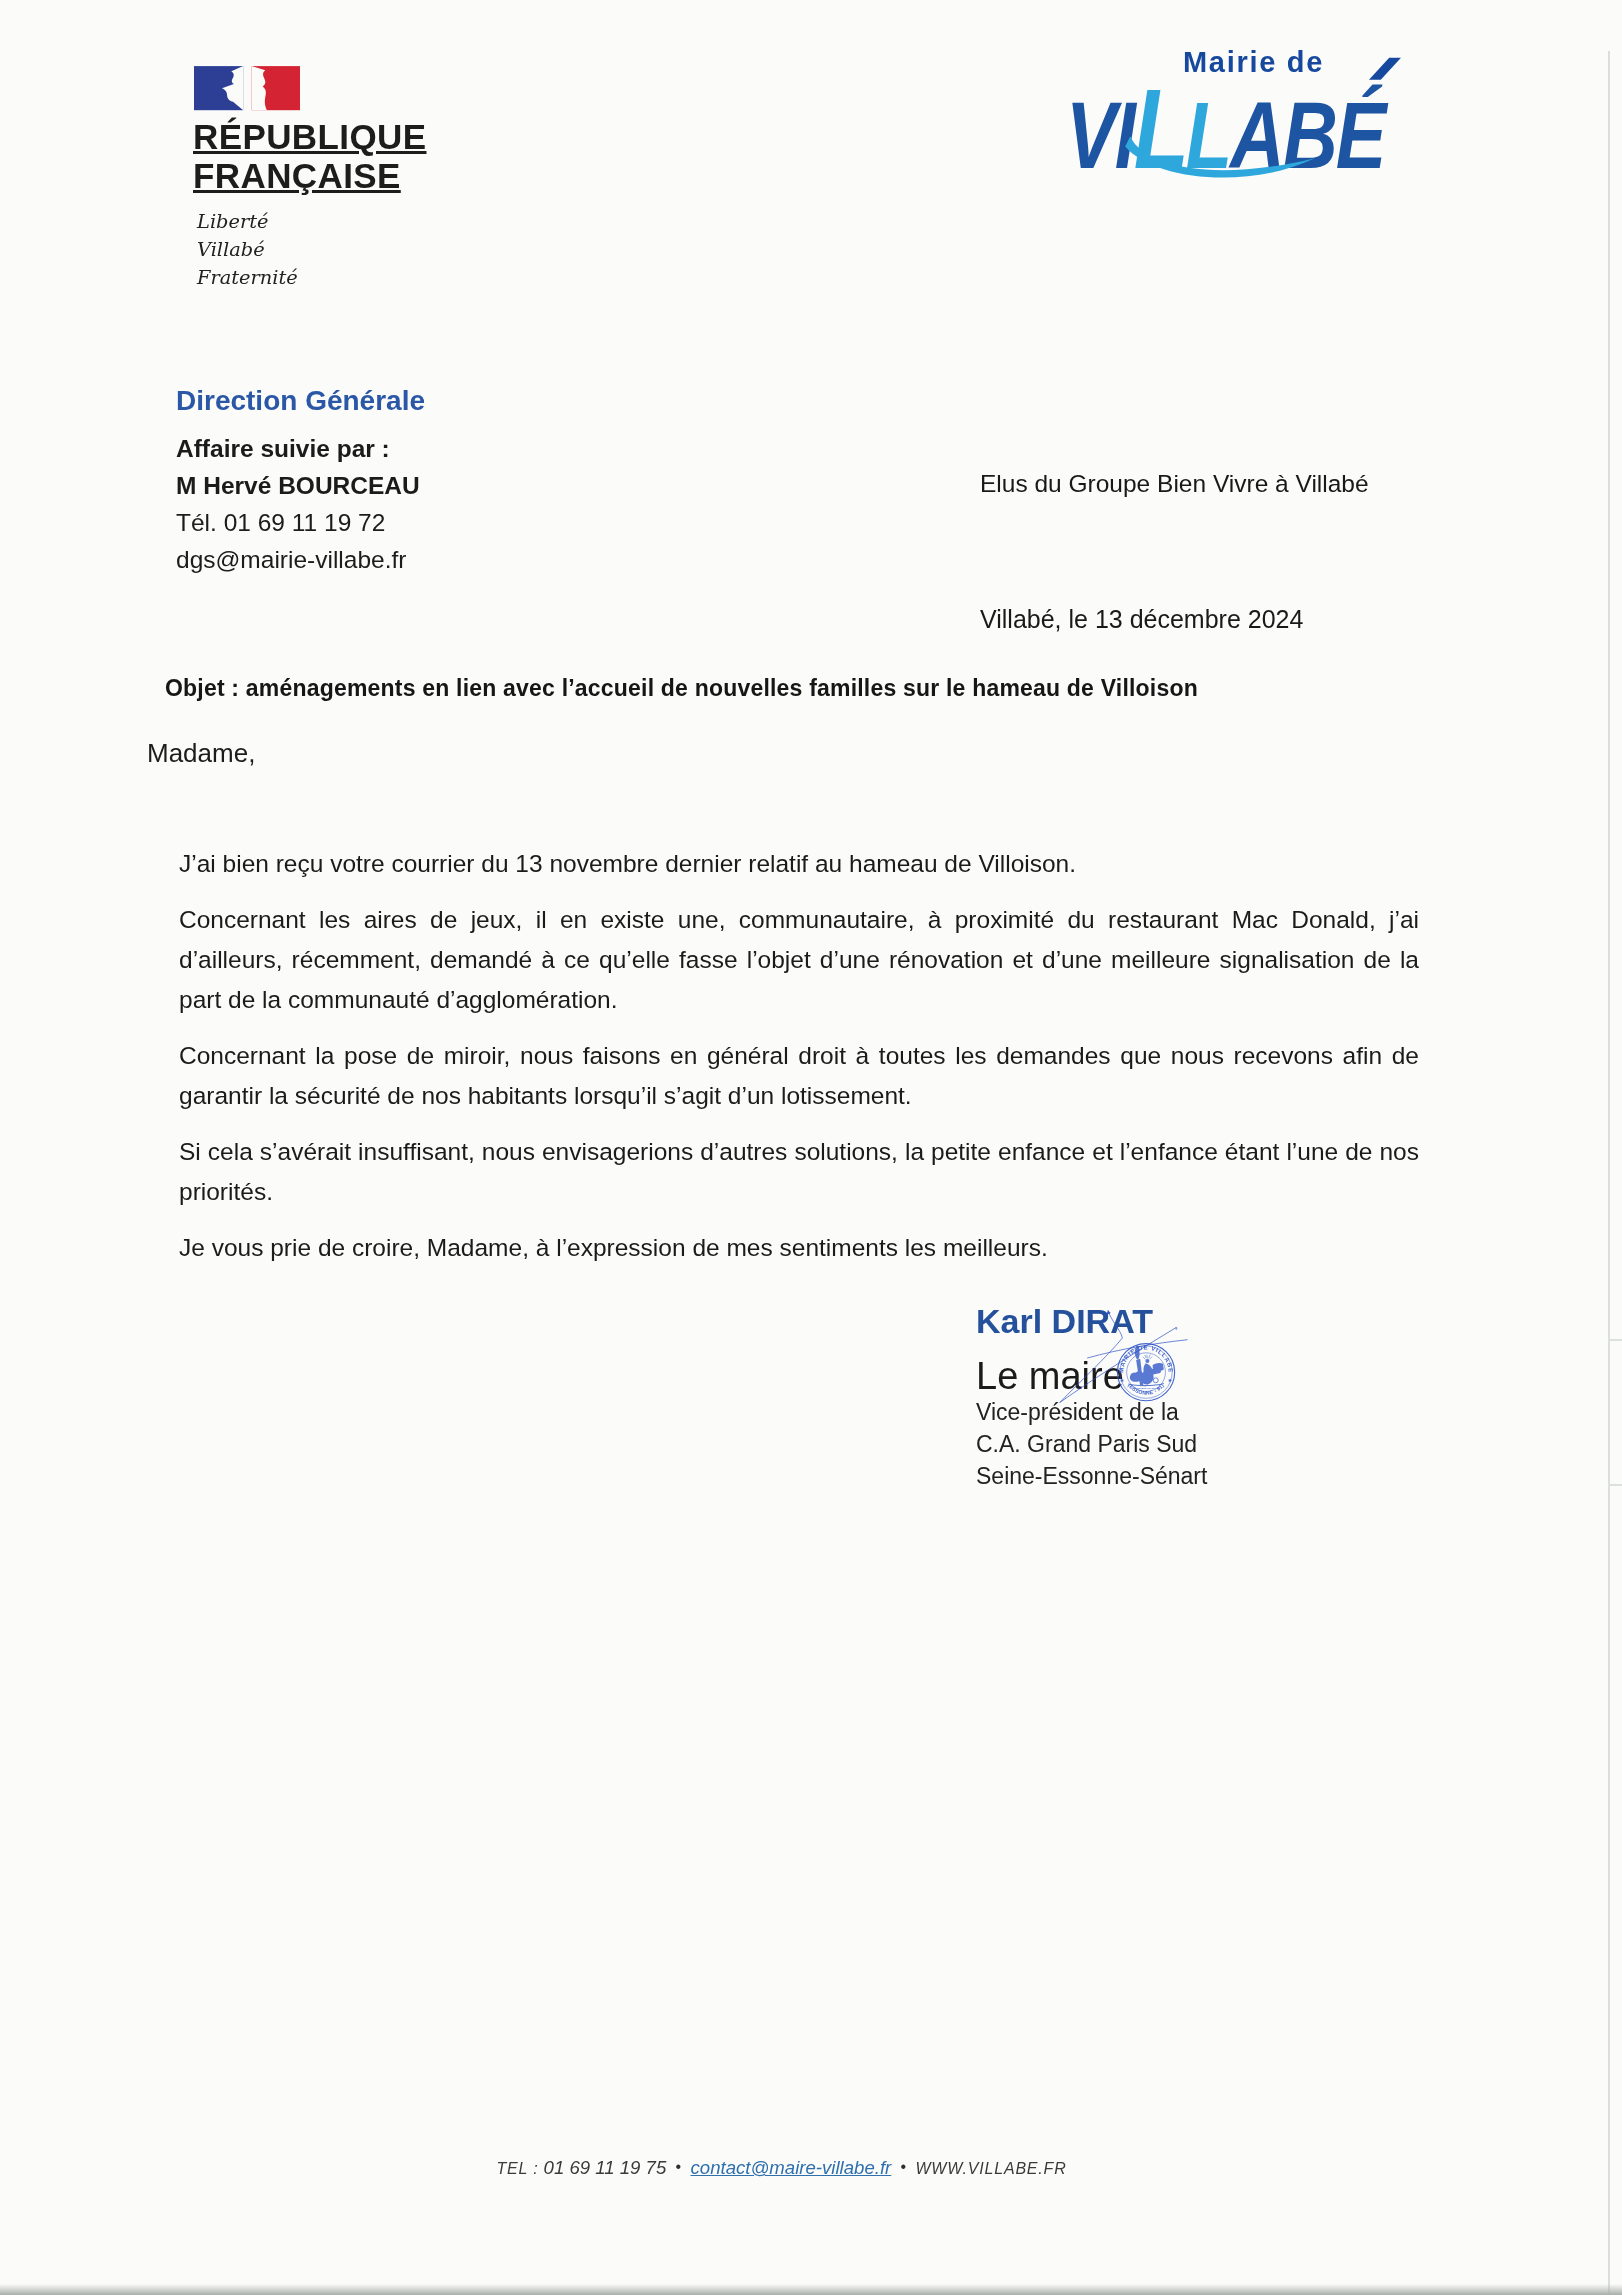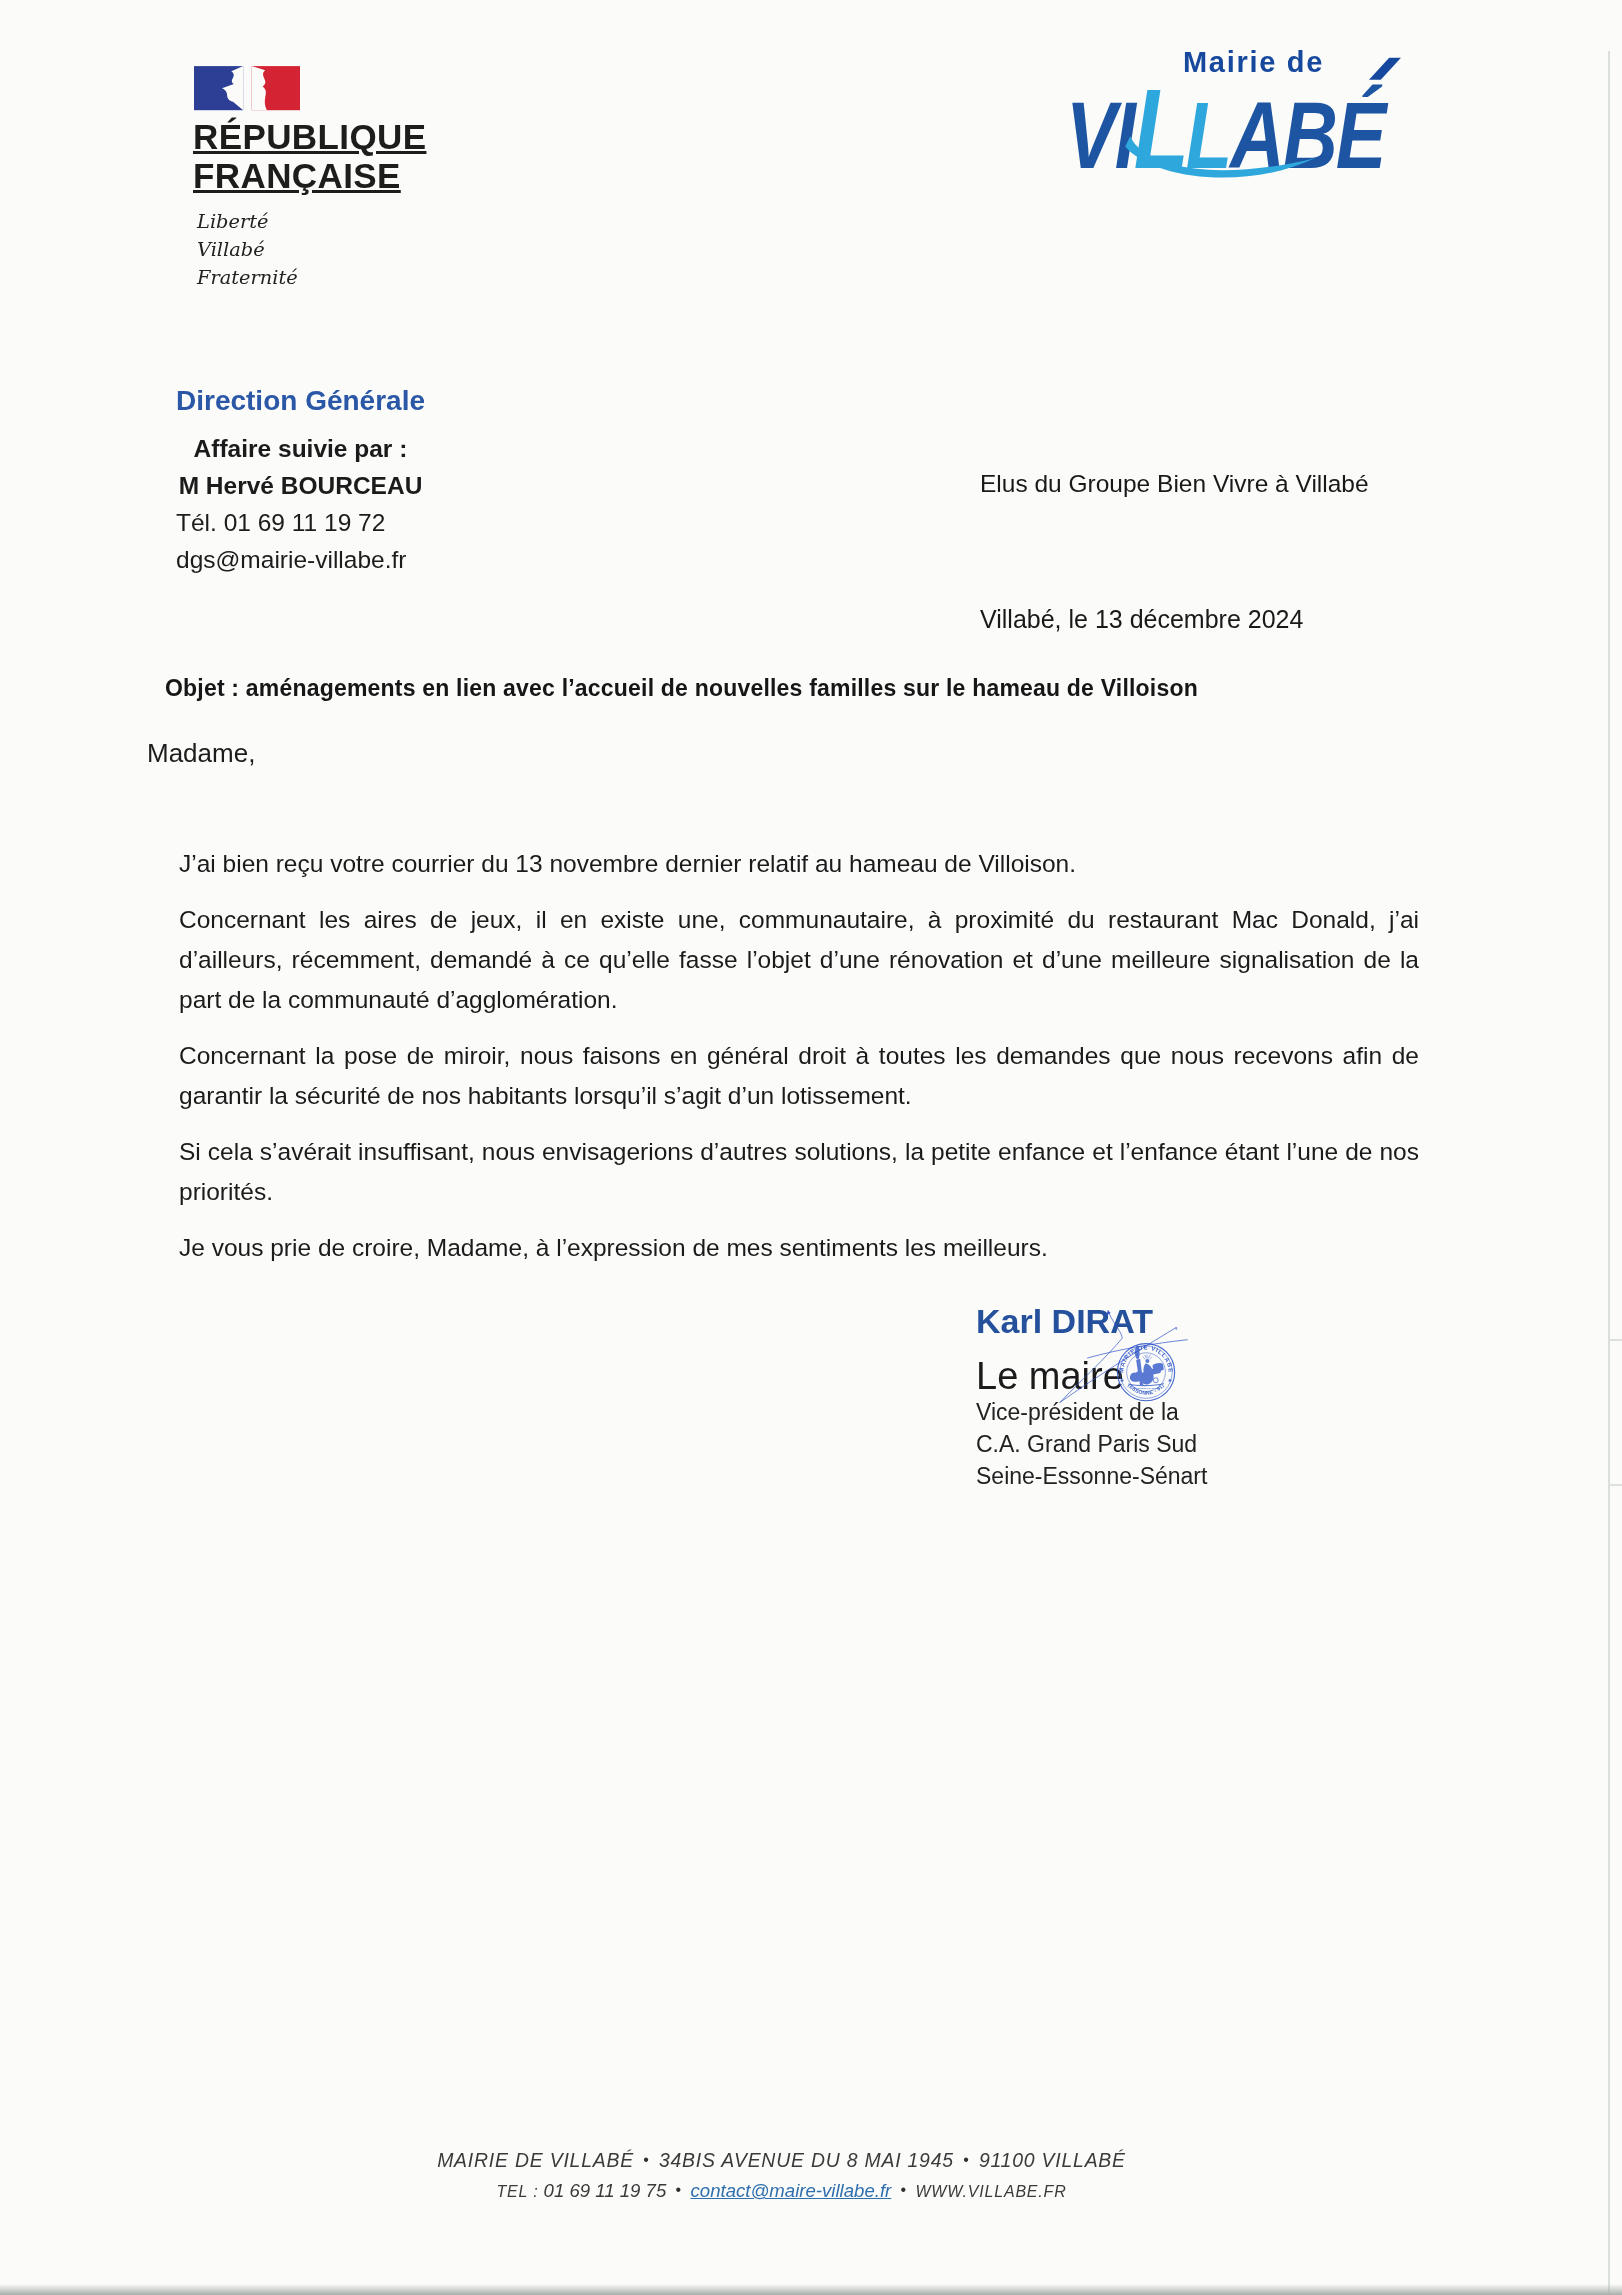--- a/index.html
+++ b/index.html
@@ -21,21 +21,21 @@
   
   .vb-prefix{left:1183px; top:46px; font-size:29px; font-weight:bold; letter-spacing:1.7px; color:#16489e;}
   .vb-word{left:1066px; top:73px; font-size:95px; font-weight:bold; font-style:italic;
            letter-spacing:-2.5px; transform:scaleX(.8); transform-origin:left top; line-height:1; white-space:nowrap;}
   .vb-dark{color:#1d55a3;} .vb-light{color:#2ea7dc;}
   .vb-ltall{font-size:113px; letter-spacing:-4.2px;}
 
   
   .sender{left:176px; top:385px; font-size:24.5px; line-height:37px;}
   .sender .service{font-size:28px; color:#2b57a7; line-height:32px; margin-bottom:12.7px; font-weight:600;}
-  .sender .b{font-weight:bold; color:#1b1b1b;text-align:center;}
+  .sender .b{font-weight:bold; color:#1b1b1b;}
 
   .recipient{left:980px; top:470px; font-size:24.5px; color:#191919;}
   .dateline{left:980px; top:605px; font-size:25px; color:#191919;text-align:center;}
 
   .subject{left:165px; top:675px; width:1242px; font-size:23px; font-weight:bold; color:#161616; letter-spacing:0.2px;}
   .salutation{left:147px; top:738px; font-size:26px;}
 
   .body-text{left:179px; top:844px; width:1240px; font-size:24.5px; line-height:40px;
              text-align:justify; color:#1b1b1b;}
   .body-text p{margin:0 0 16px 0;}
@@ -167,23 +167,20 @@
         <path d="M1334,1582 C1348,1628 1390,1668 1398,1704 C1330,1788 1205,1902 1121,1990"></path>
         <path d="M1334,1582 L1325,1604 L1346,1593 Z" fill="#2b4cc4" stroke="none"></path>
         <path d="M1121,1990 C1280,1878 1480,1752 1633,1660"></path>
         <path d="M1633,1660 C1640,1655 1643,1657 1637,1667"></path>
         <path d="M1243,1793 C1390,1752 1540,1728 1686,1712"></path>
       </g>
     </svg>
   </svg>
 
   <div class="abs footer">
-    <div class="f1">
-      <span>MAIRIE DE VILLABÉ</span><span class="f-dot">•</span><span>34BIS AVENUE DU 8 MAI 1945</span><span class="f-dot">•</span><span>91100 VILLABÉ</span>
-    </div>
     <div class="f2">
       <span class="f-small">TEL :</span>
       <span>01 69 11 19 75</span><span class="f-dot">•</span><span class="f-email">contact@maire-villabe.fr</span><span class="f-dot">•</span><span class="f-small">WWW.VILLABE.FR</span>
     </div>
   </div>
 
   <div class="abs scan-vline"></div>
   <div class="abs scan-tick1"></div>
   <div class="abs scan-tick2"></div>
   <div class="abs scan-bottom"></div>

